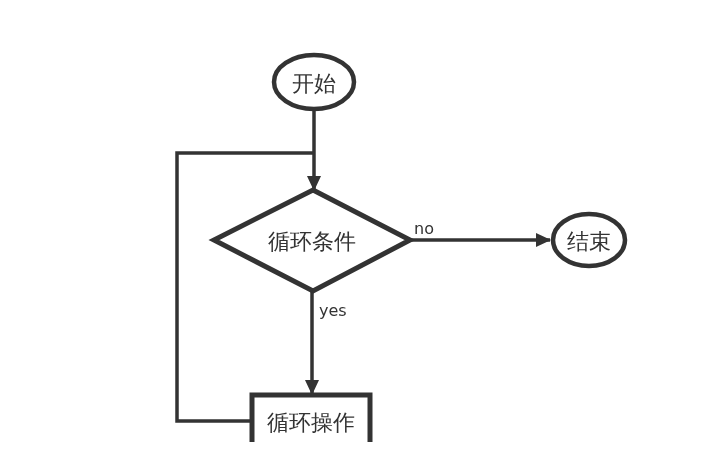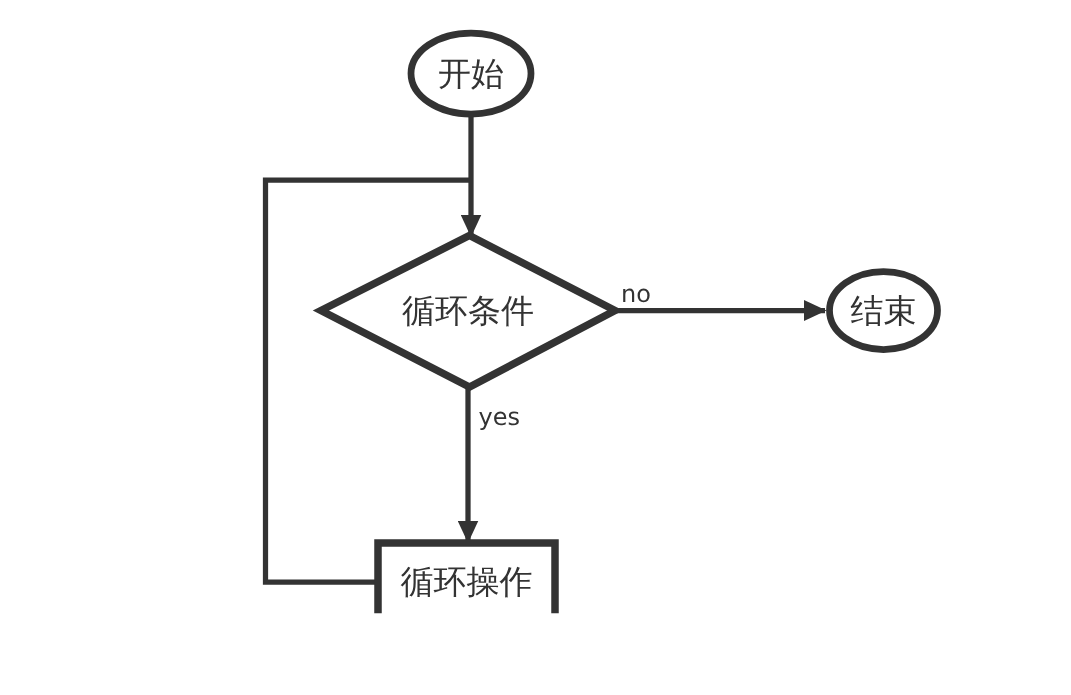--- a/index.html
+++ b/index.html
@@ -5,20 +5,21 @@
   html, body {
     margin: 0;
     padding: 0;
     background: #ffffff;
   }
   .canvas-wrap {
     width: 714px;
     height: 409px;
     background: #ffffff;
     overflow: hidden;
+    margin-top: 33px;
   }
   svg {
     display: block;
   }
   .edge {
     fill: none;
     stroke: #333333;
     stroke-width: 3.5;
     stroke-linejoin: miter;
   }

